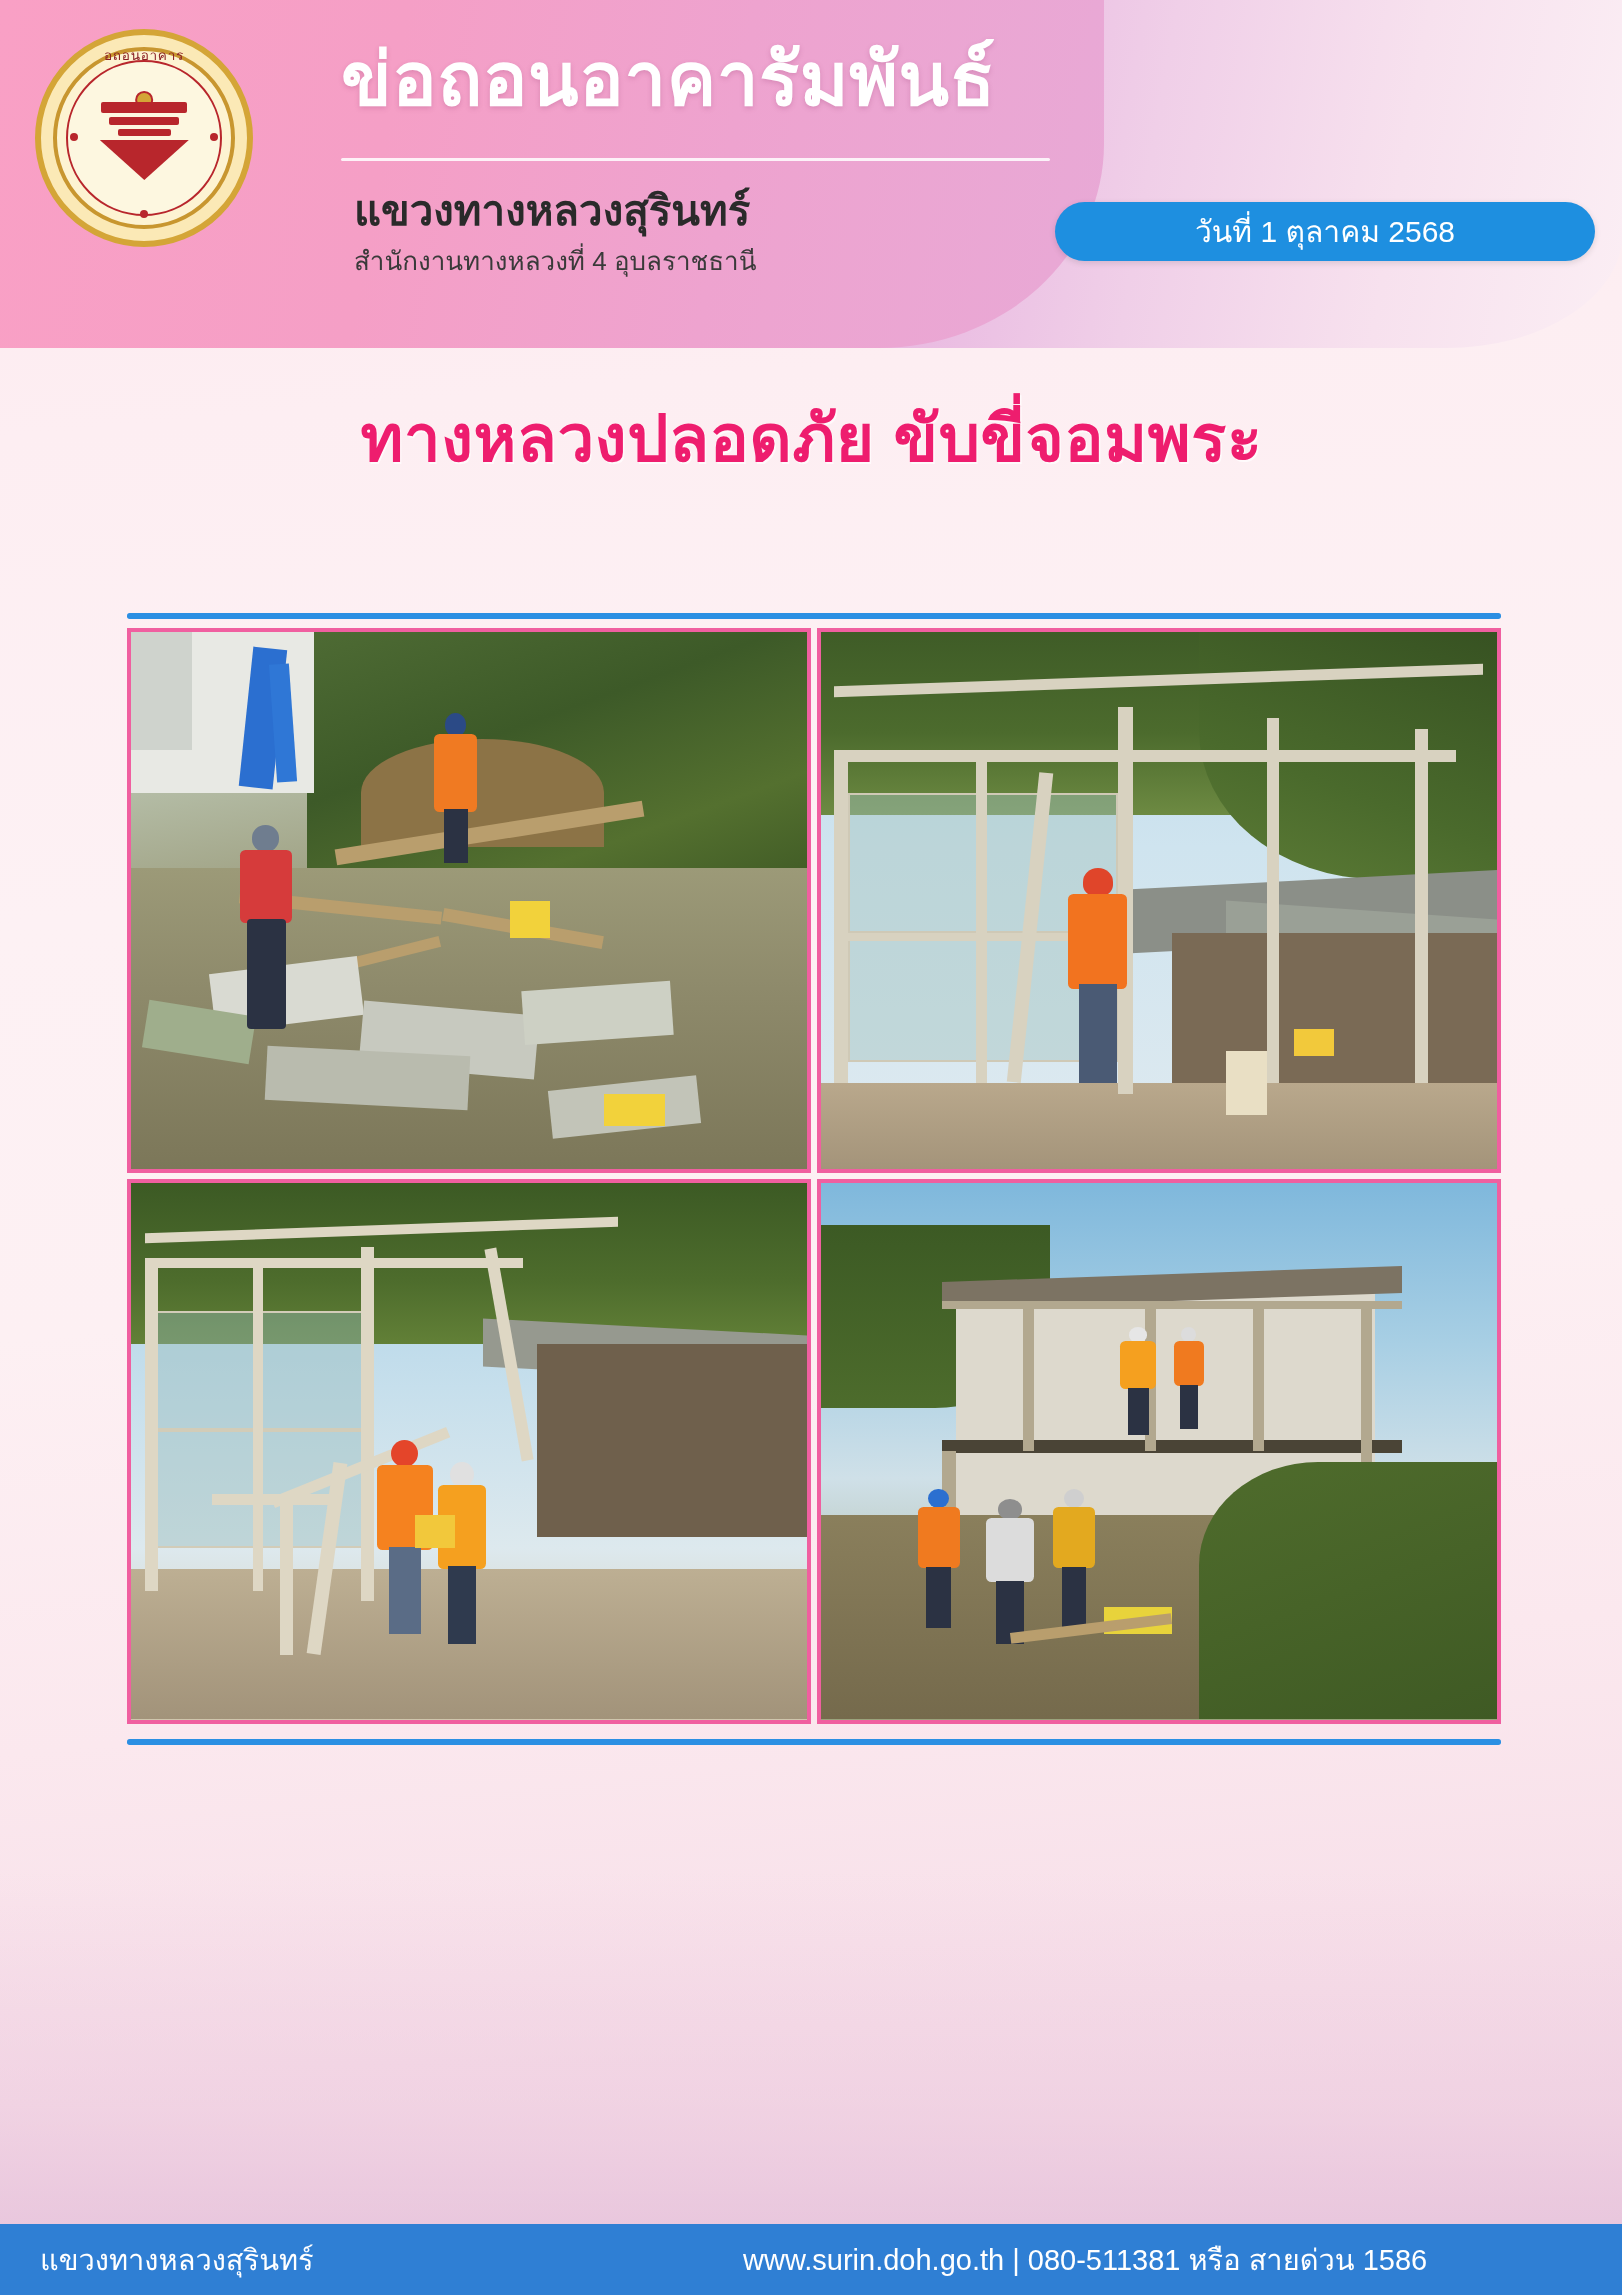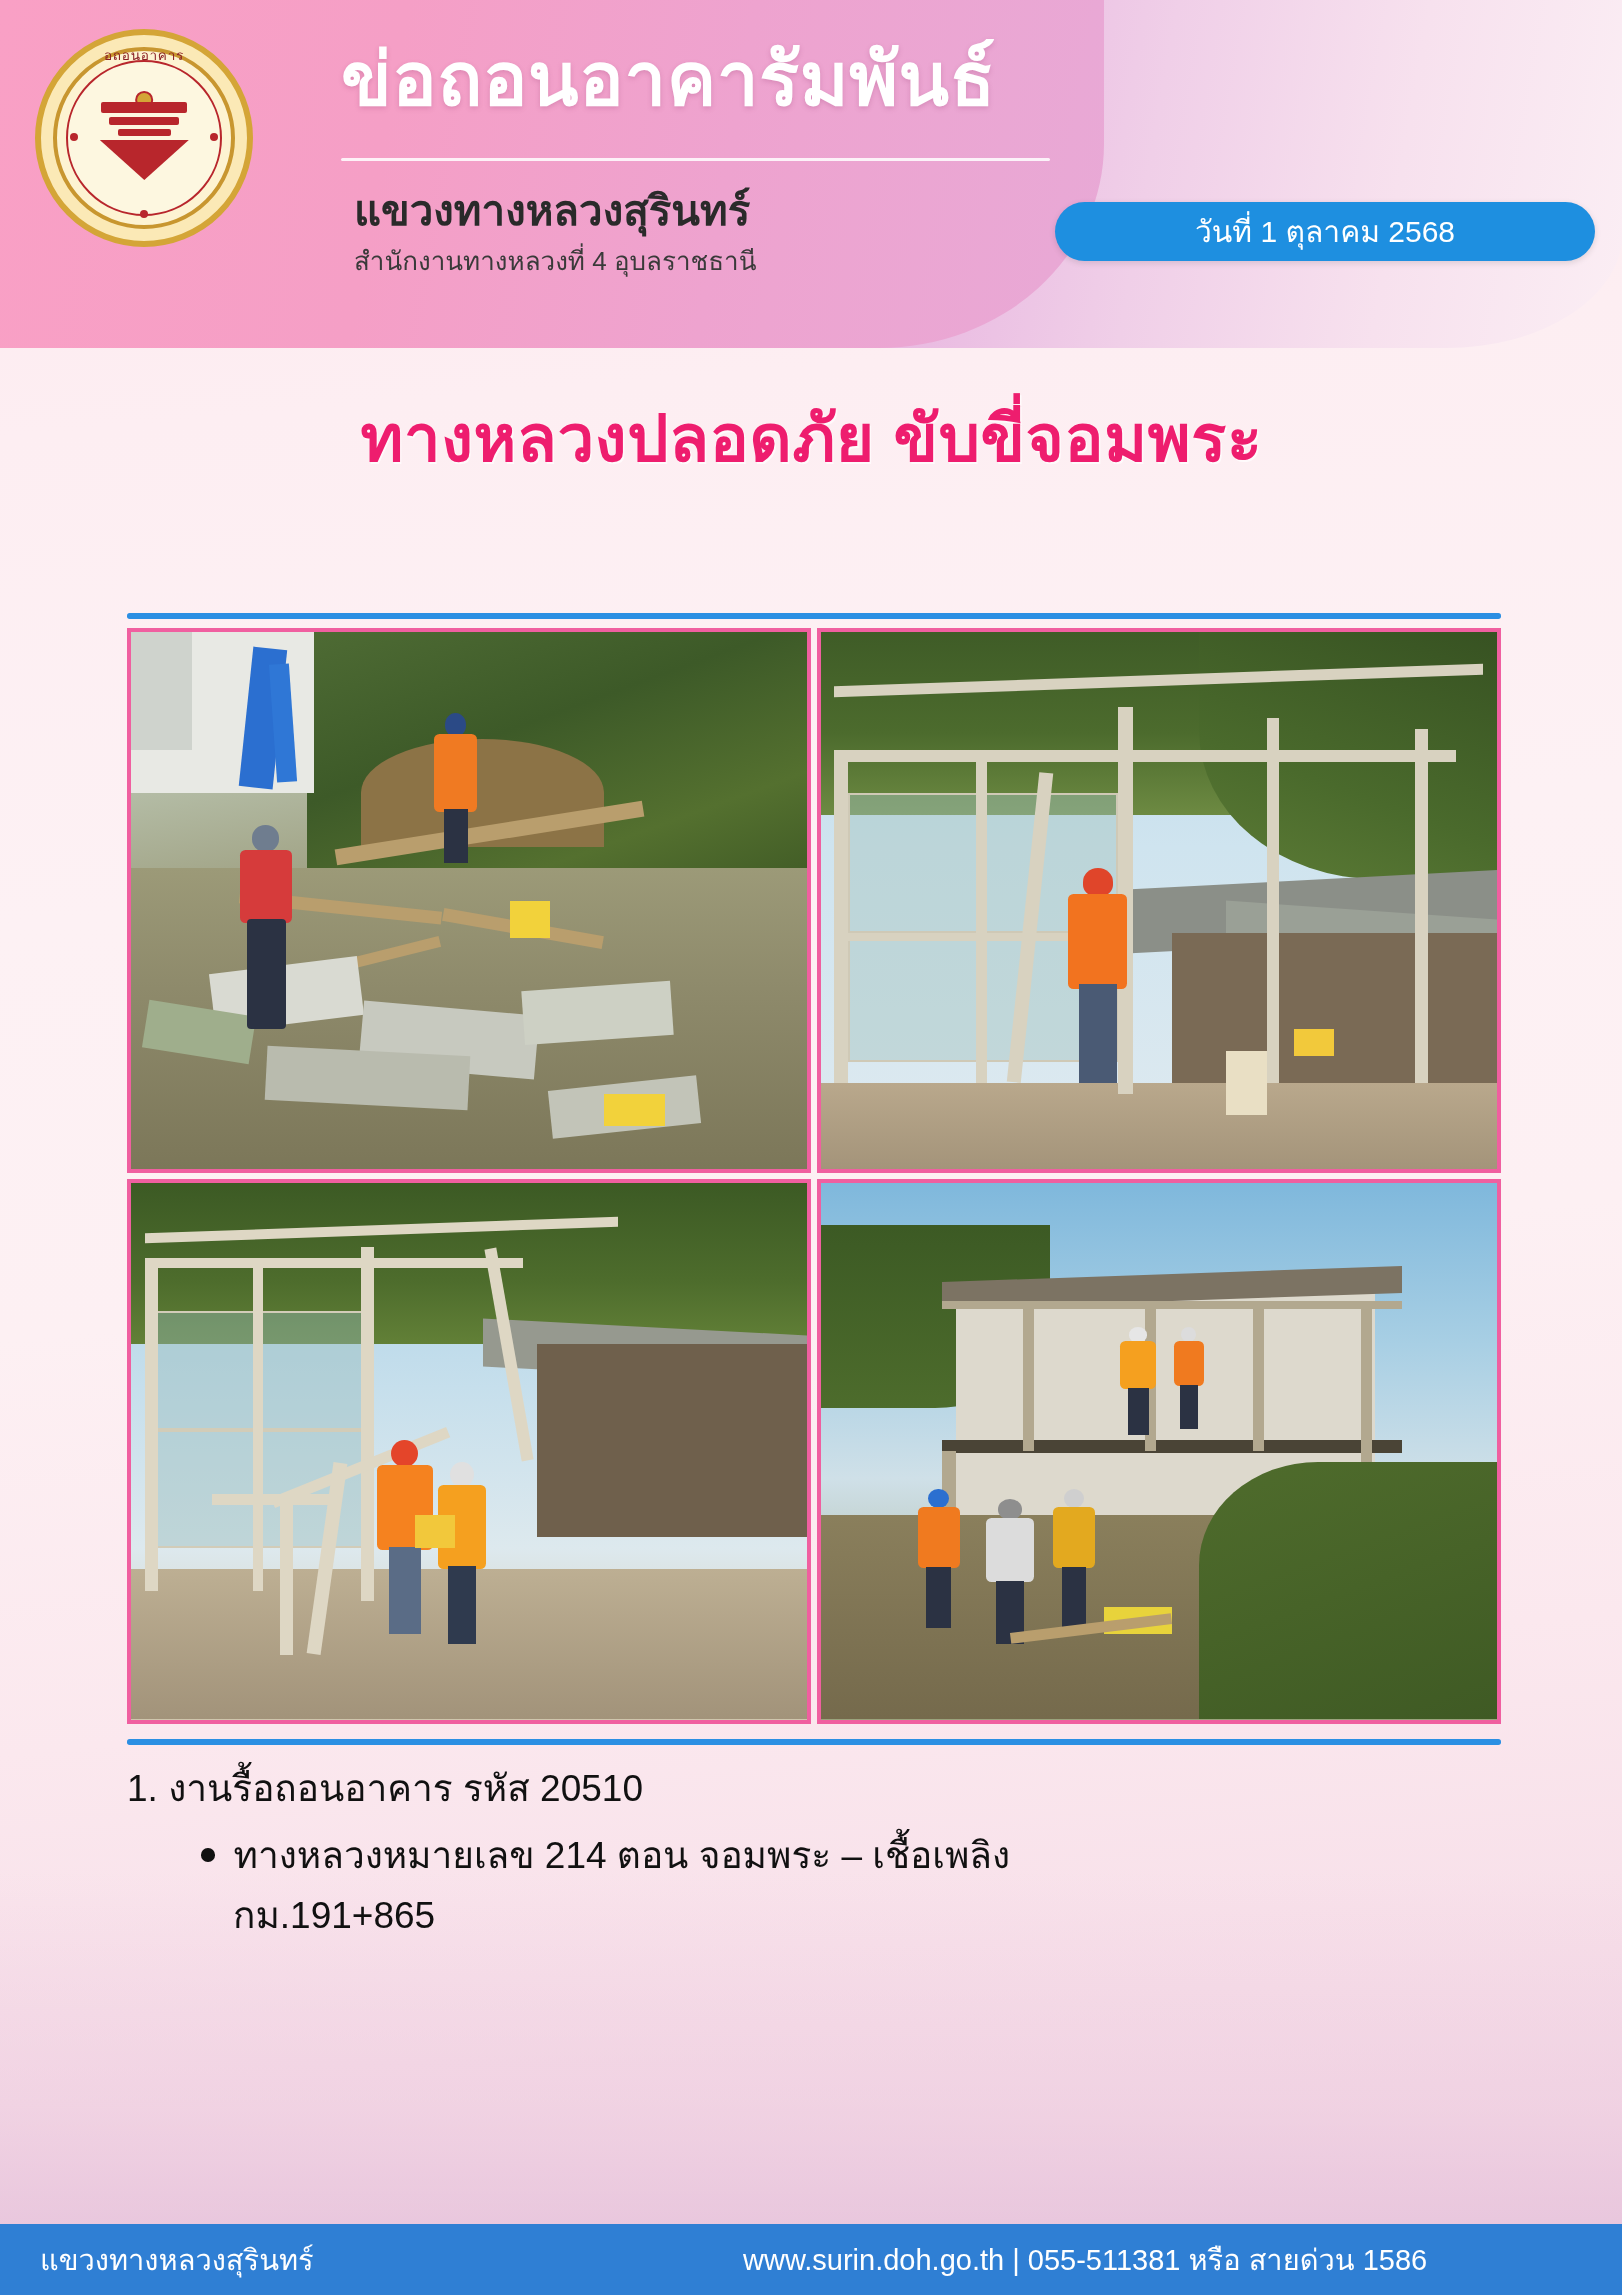--- a/index.html
+++ b/index.html
@@ -585,28 +585,20 @@
         <div class="legs"></div>
       </div>
       <div class="p1-yellow" style="left:42%; top:79%; width:10%; height:5%; background:#e8d33b;"></div>
       <div class="p1-plank" style="left:28%; top:82%; width:24%; height:2%; transform:rotate(-7deg);"></div>
     </div>
 
   </div>
 
   <div class="divider-bottom"></div>
 
-  <div class="caption">
-    <div class="cap-line1">1. งานรื้อถอนอาคาร รหัส 20510</div>
-    <div class="cap-bullet">
-      <div class="dot"></div>
-      <div class="cap-bullet-text">ทางหลวงหมายเลข 214 ตอน จอมพระ – เชื้อเพลิง</div>
-    </div>
-    <div class="cap-sub">กม.191+865</div>
-  </div>
 
   <div class="footer">
     <div class="footer-left">แขวงทางหลวงสุรินทร์</div>
-    <div class="footer-right">www.surin.doh.go.th  |  055-511381 หรือ สายด่วน 1586</div>
+    <div class="footer-right">www.surin.doh.go.th  |  080-511381 หรือ สายด่วน 1586</div>
   </div>
 
 </div>
 
 
 </body></html>

